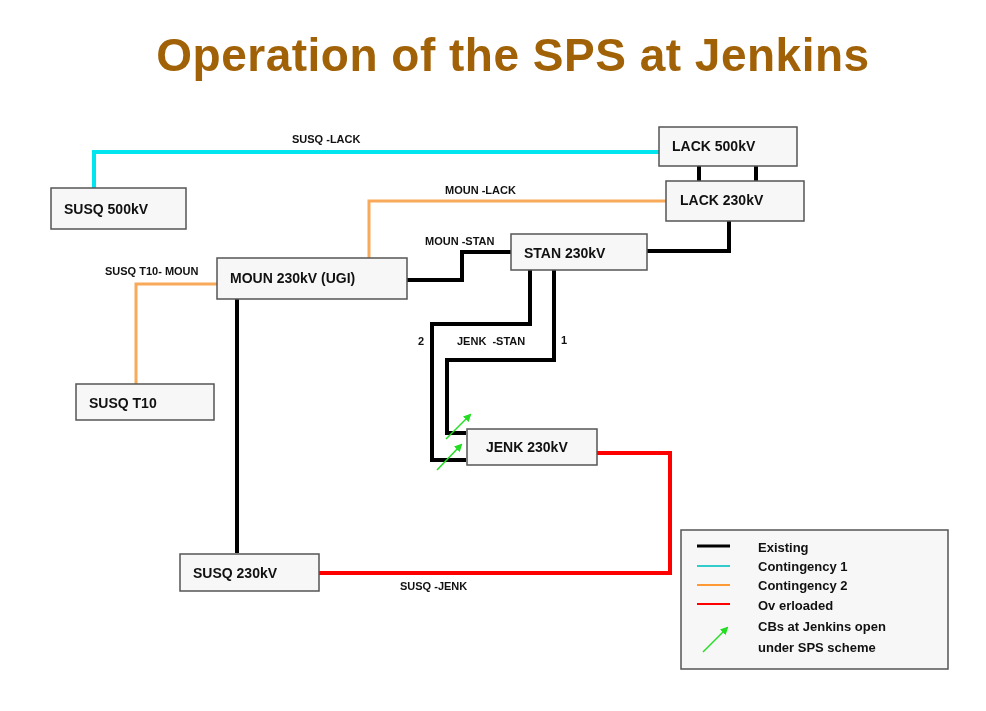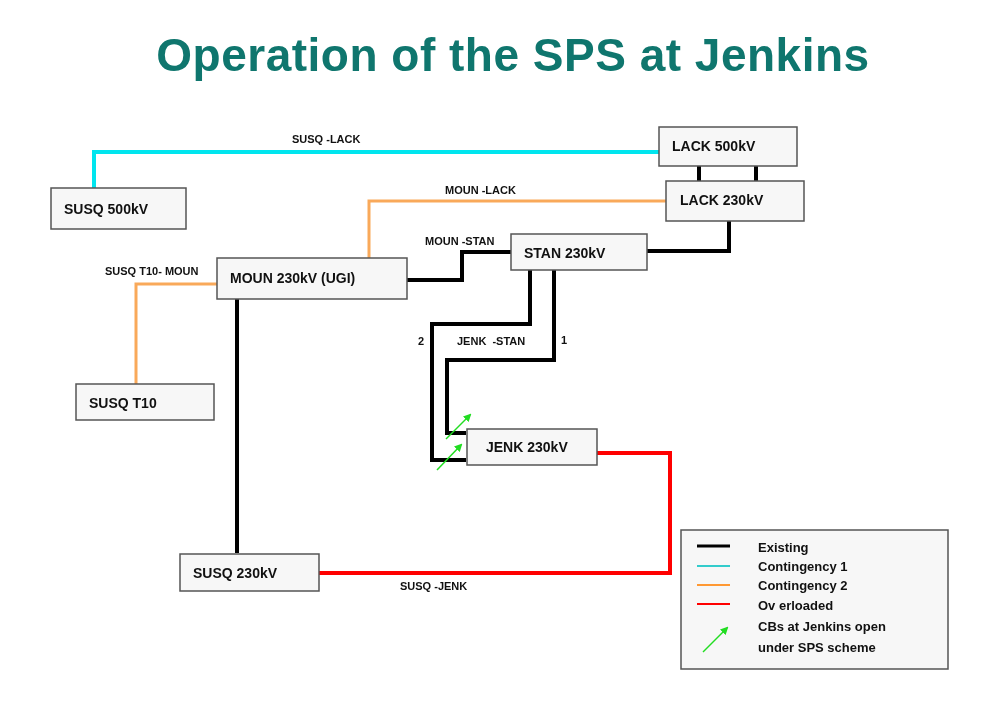--- a/index.html
+++ b/index.html
@@ -11,21 +11,21 @@
   svg#diagram { position:absolute; left:0; top:0; }
   .node { fill:#f7f7f7; stroke:#555555; stroke-width:1.5; }
   .node-label { font-family:"Liberation Sans", sans-serif; font-weight:bold; font-size:14px; fill:#111; }
   .line-label { font-family:"Liberation Sans", sans-serif; font-weight:bold; font-size:11px; fill:#111; }
   .legend-label { font-family:"Liberation Sans", sans-serif; font-weight:bold; font-size:13px; fill:#111; }
   .ln { fill:none; stroke-linejoin:miter; stroke-linecap:butt; }
 </style>
 </head>
 <body>
 
-<div id="title" style="color: #0f766e;">Operation of the SPS at Jenkins</div>
+<div id="title" style="color: #a16207;">Operation of the SPS at Jenkins</div>
 
 <svg id="diagram" width="986" height="711" viewBox="0 0 986 711">
   <defs>
     <marker id="arrowhead" markerWidth="8" markerHeight="8" refX="6" refY="4" orient="auto" markerUnits="userSpaceOnUse">
       <path d="M0,0 L8,4 L0,8 Z" fill="#22dd22"></path>
     </marker>
   </defs>
 
   <path class="ln" d="M94,188 L94,152 L659,152" stroke-width="4" stroke="#00e5ee"></path>
 

